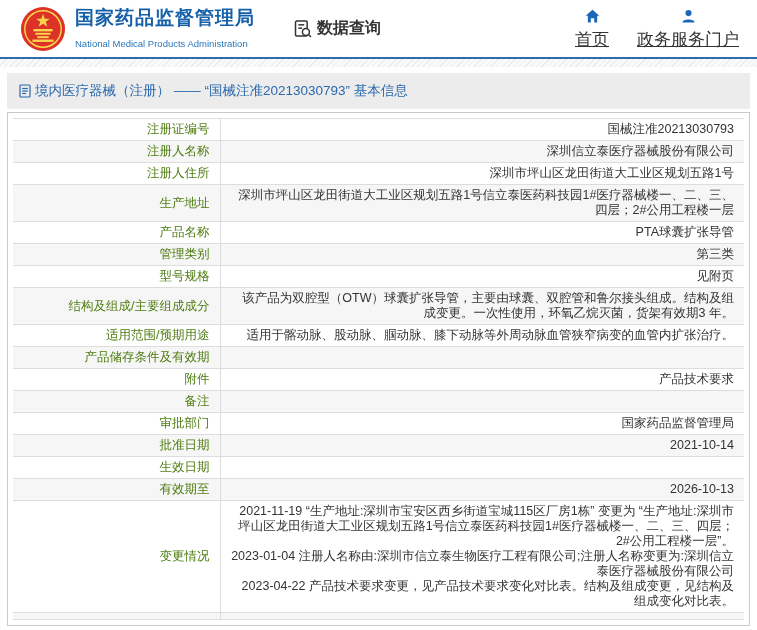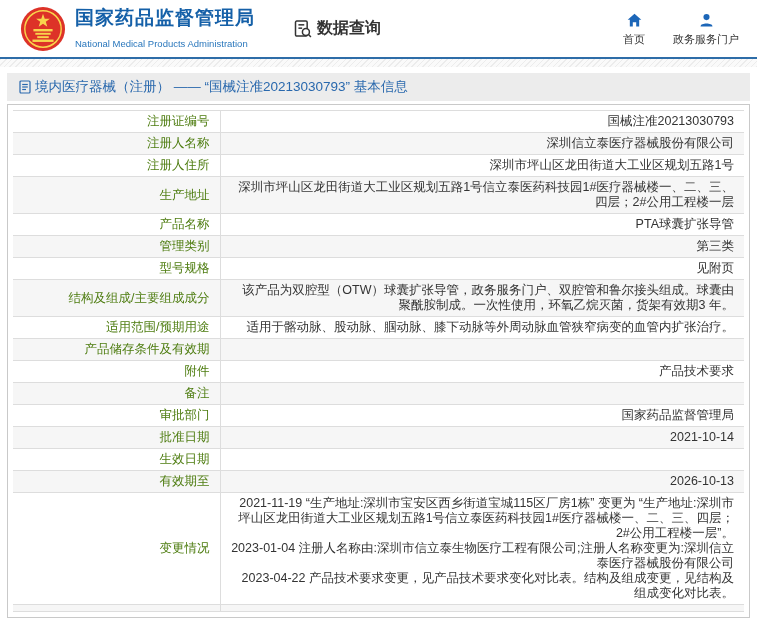--- a/index.html
+++ b/index.html
@@ -56,34 +56,34 @@
     align-items: flex-start;
     padding-top: 2px;
   }
   .nav-item {
     display: flex;
     flex-direction: column;
     align-items: center;
     cursor: pointer;
   }
   .nav-item svg { width: 17px; height: 17px; }
-  .nav-label { font-size: 11px; color: #333; margin-top: 3px; }
+  .nav-label { font-size: 17px; color: #333; margin-top: 3px; text-decoration: underline; }
 
   
   .blue-line { height: 2px; background: #2e6da8; }
   .hatch-band {
     height: 8px;
     background: repeating-linear-gradient(135deg, #ececec 0 1px, #fafafa 1px 4px);
   }
 
   
   .breadcrumb {
     margin: 6px 7px 0 7px;
     background: #ececec;
-    height: 28px;
+    height: 36px;
     display: flex;
     align-items: center;
     padding-left: 12px;
   }
   .breadcrumb svg { width: 12px; height: 14px; margin-right: 4px; }
   .breadcrumb-text {
     font-size: 13.5px;
     color: #2968ad;
     cursor: pointer;
   }
@@ -207,21 +207,21 @@
       <tr>
         <th>管理类别</th>
         <td>第三类</td>
       </tr>
       <tr>
         <th>型号规格</th>
         <td>见附页</td>
       </tr>
       <tr>
         <th>结构及组成/主要组成成分</th>
-        <td>该产品为双腔型（OTW）球囊扩张导管，政务服务门户、双腔管和鲁尔接头组成。球囊由聚酰胺制成。一次性使用，环氧乙烷灭菌，货架有效期3 年。</td>
+        <td>该产品为双腔型（OTW）球囊扩张导管，主要由球囊、双腔管和鲁尔接头组成。结构及组成变更。一次性使用，环氧乙烷灭菌，货架有效期3 年。</td>
       </tr>
       <tr>
         <th>适用范围/预期用途</th>
         <td>适用于髂动脉、股动脉、腘动脉、膝下动脉等外周动脉血管狭窄病变的血管内扩张治疗。</td>
       </tr>
       <tr>
         <th>产品储存条件及有效期</th>
         <td></td>
       </tr>
       <tr>

